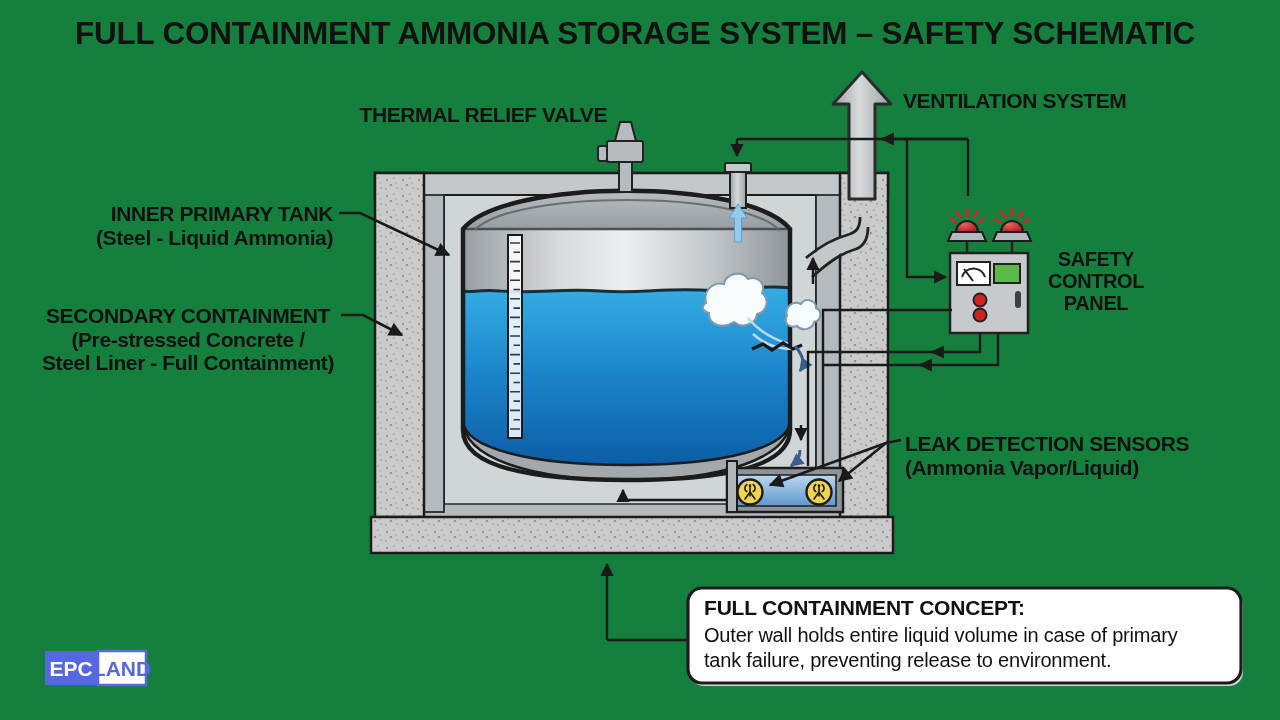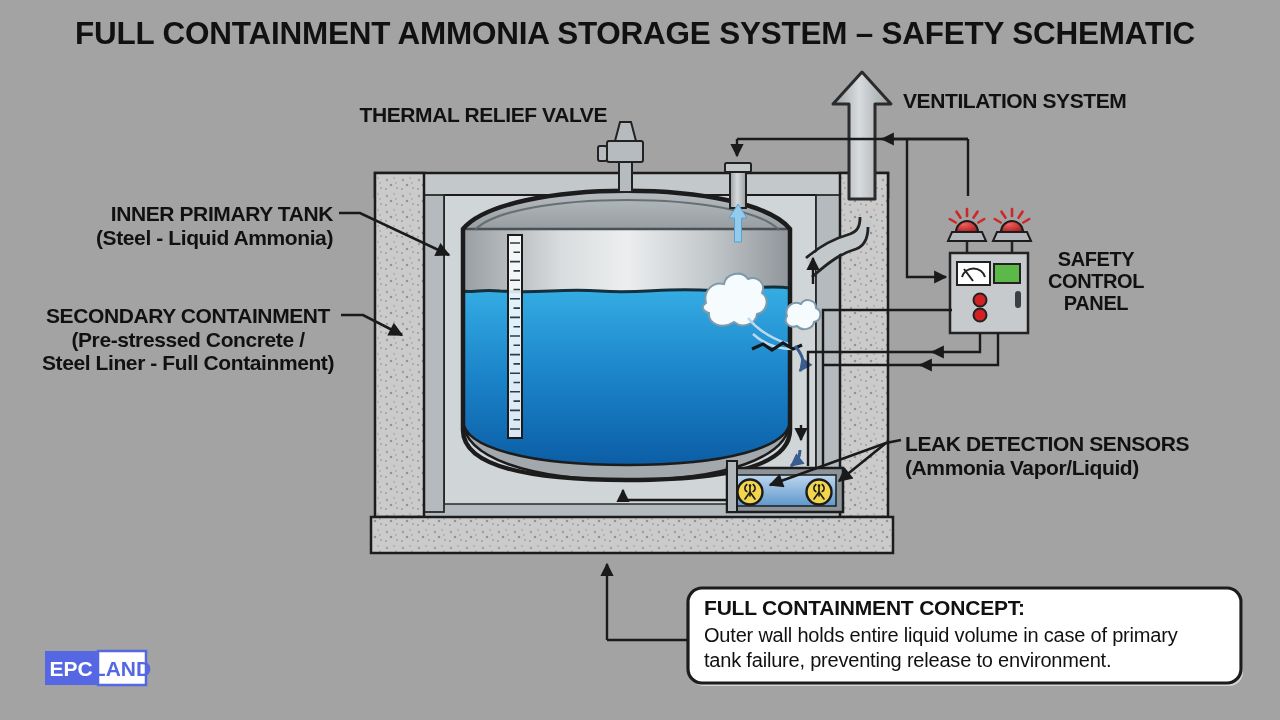--- a/index.html
+++ b/index.html
@@ -1,16 +1,16 @@
 <!DOCTYPE html>
 <html><head>
 <meta charset="utf-8">
 <style>
   html,body{margin:0;padding:0;background:#ffffff;}
-  .stage{position:relative;width:1280px;height:720px;background:#a3a3a3;overflow:hidden;}
+  .stage{position:relative;width:1280px;height:720px;background:#15803d;overflow:hidden;}
   svg{display:block;}
   text{font-family:"Liberation Sans",sans-serif;fill:#111111;}
   .ttl{font-size:31px;font-weight:bold;letter-spacing:-0.2px;}
   .lbl{font-size:21px;font-weight:bold;letter-spacing:-0.4px;}
   .lbl2{font-size:20px;font-weight:bold;letter-spacing:-0.4px;}
   .chead{font-size:21px;font-weight:bold;letter-spacing:-0.2px;}
   .cbody{font-size:20px;font-weight:normal;letter-spacing:-0.2px;}
   .logo1{font-size:21px;font-weight:bold;fill:#ffffff;}
   .logo2{font-size:21px;font-weight:bold;fill:#5667e4;}
 </style>

